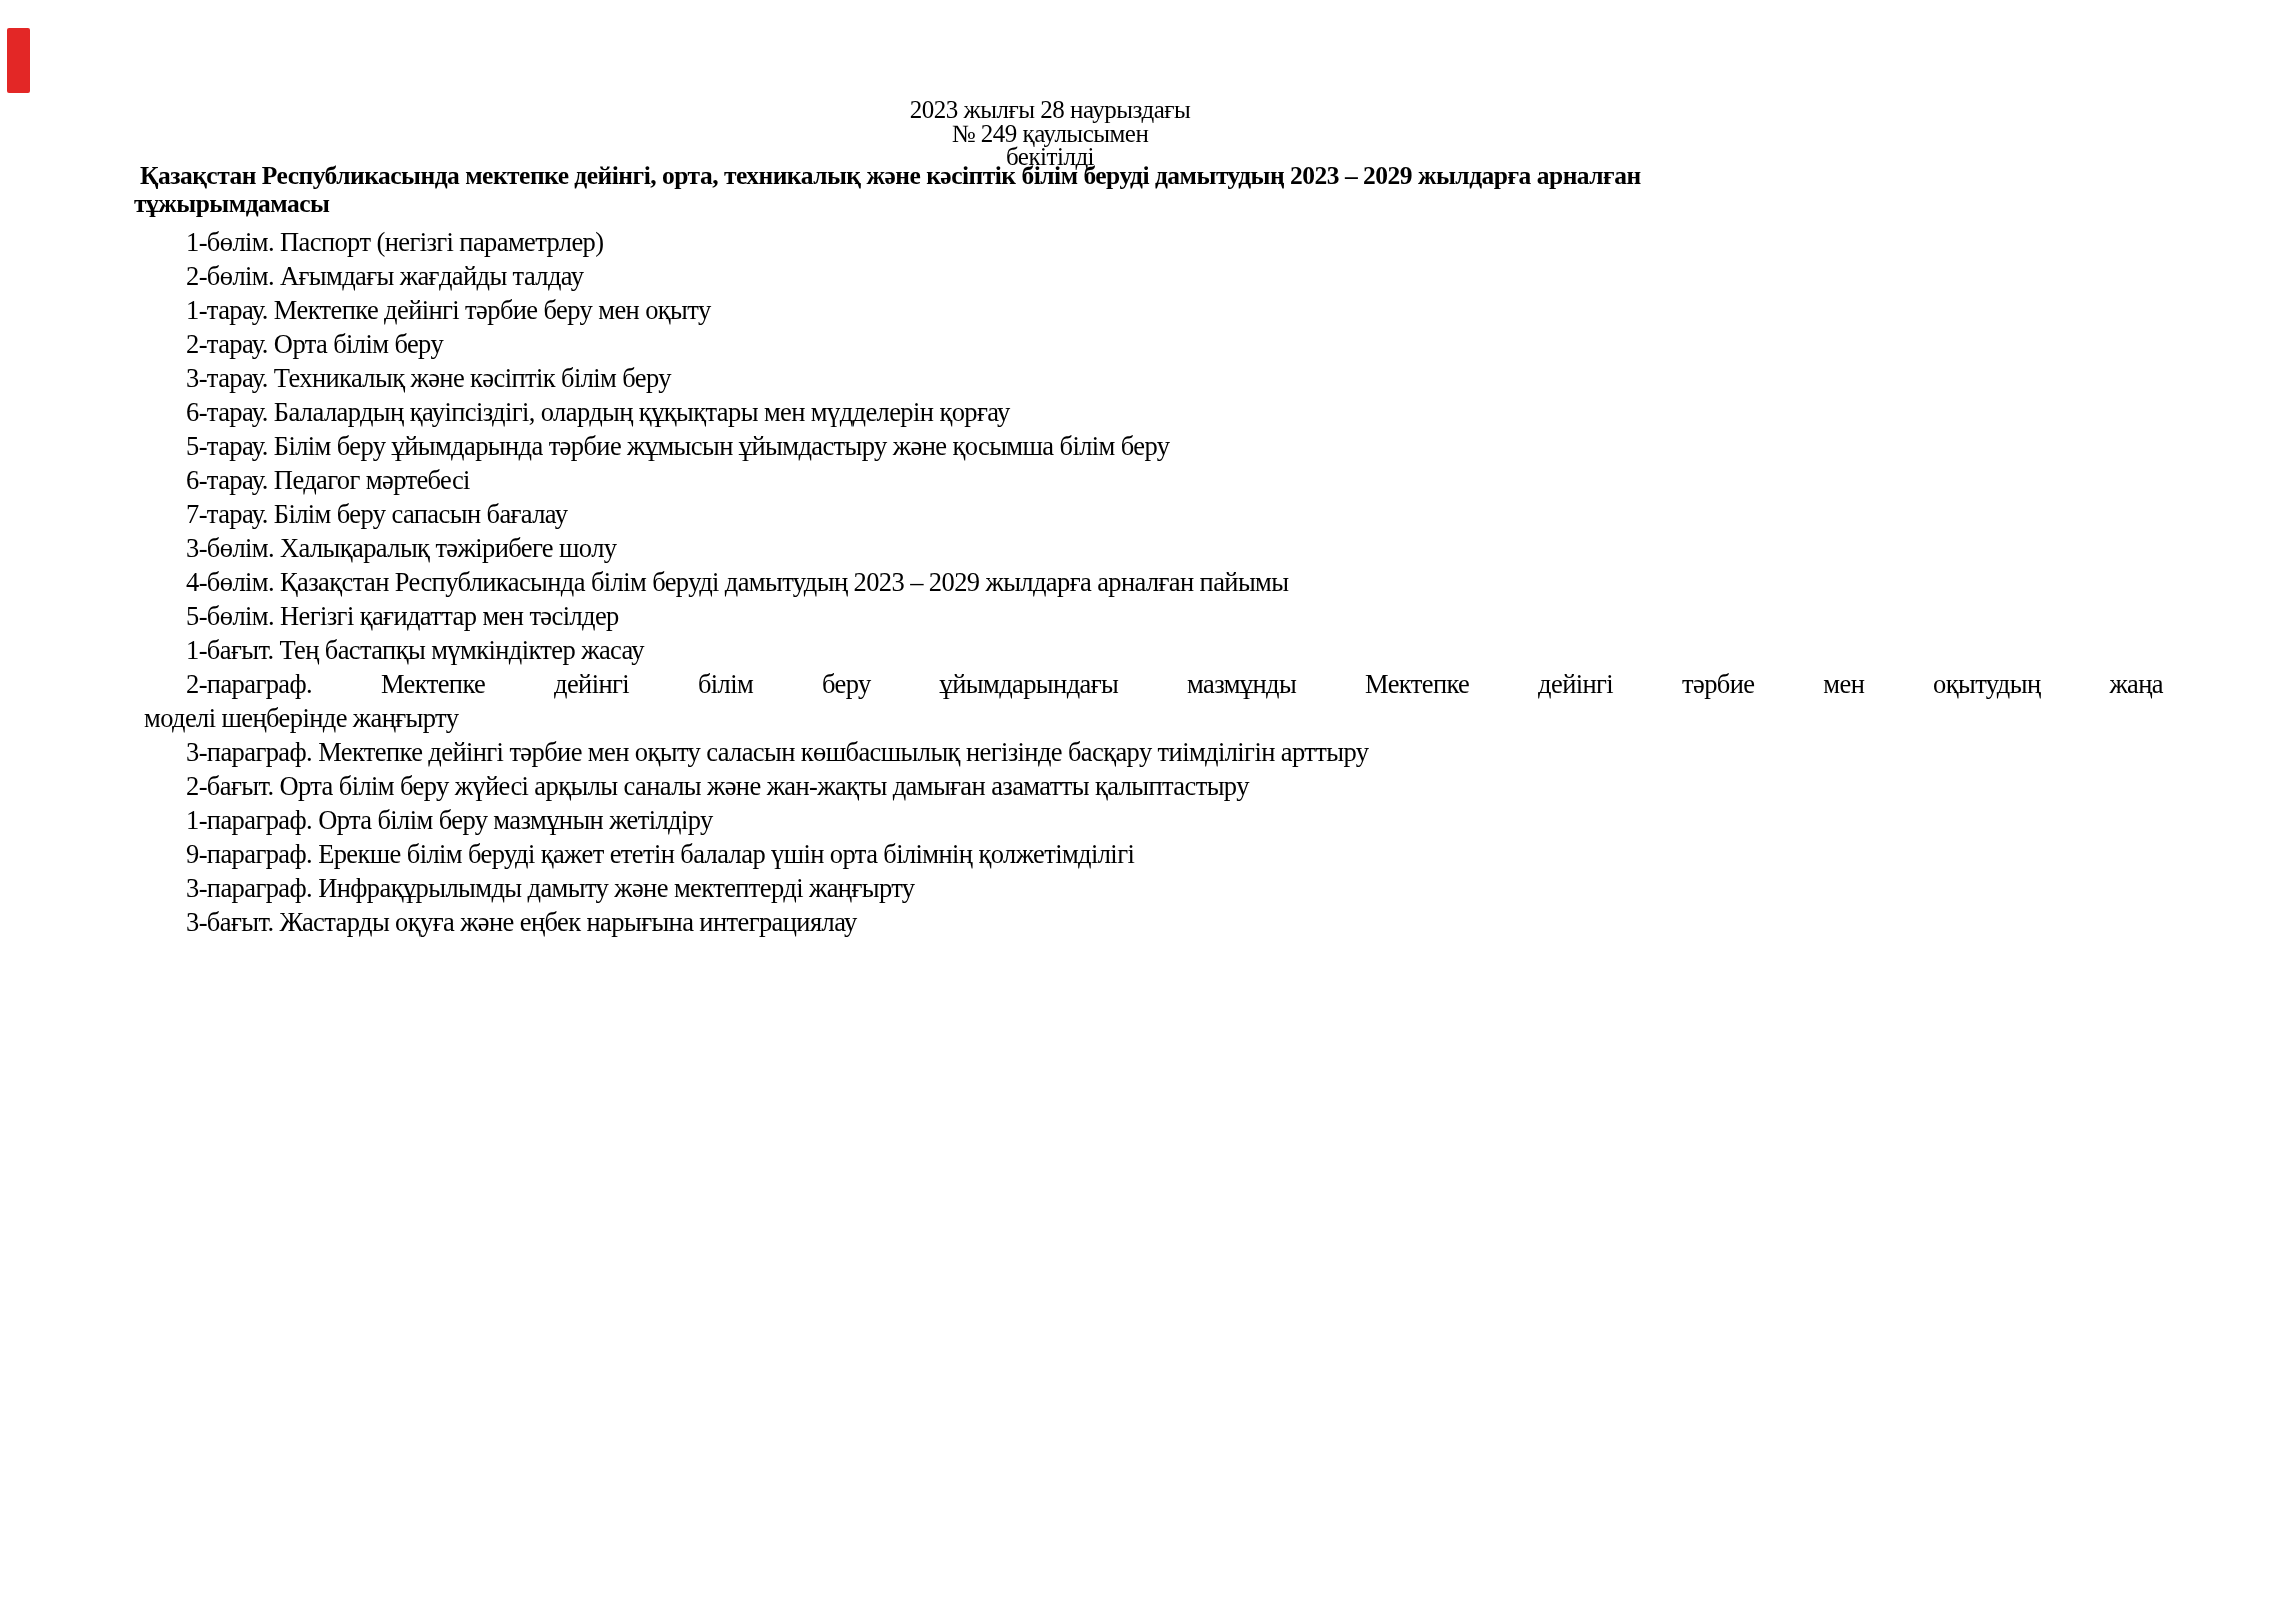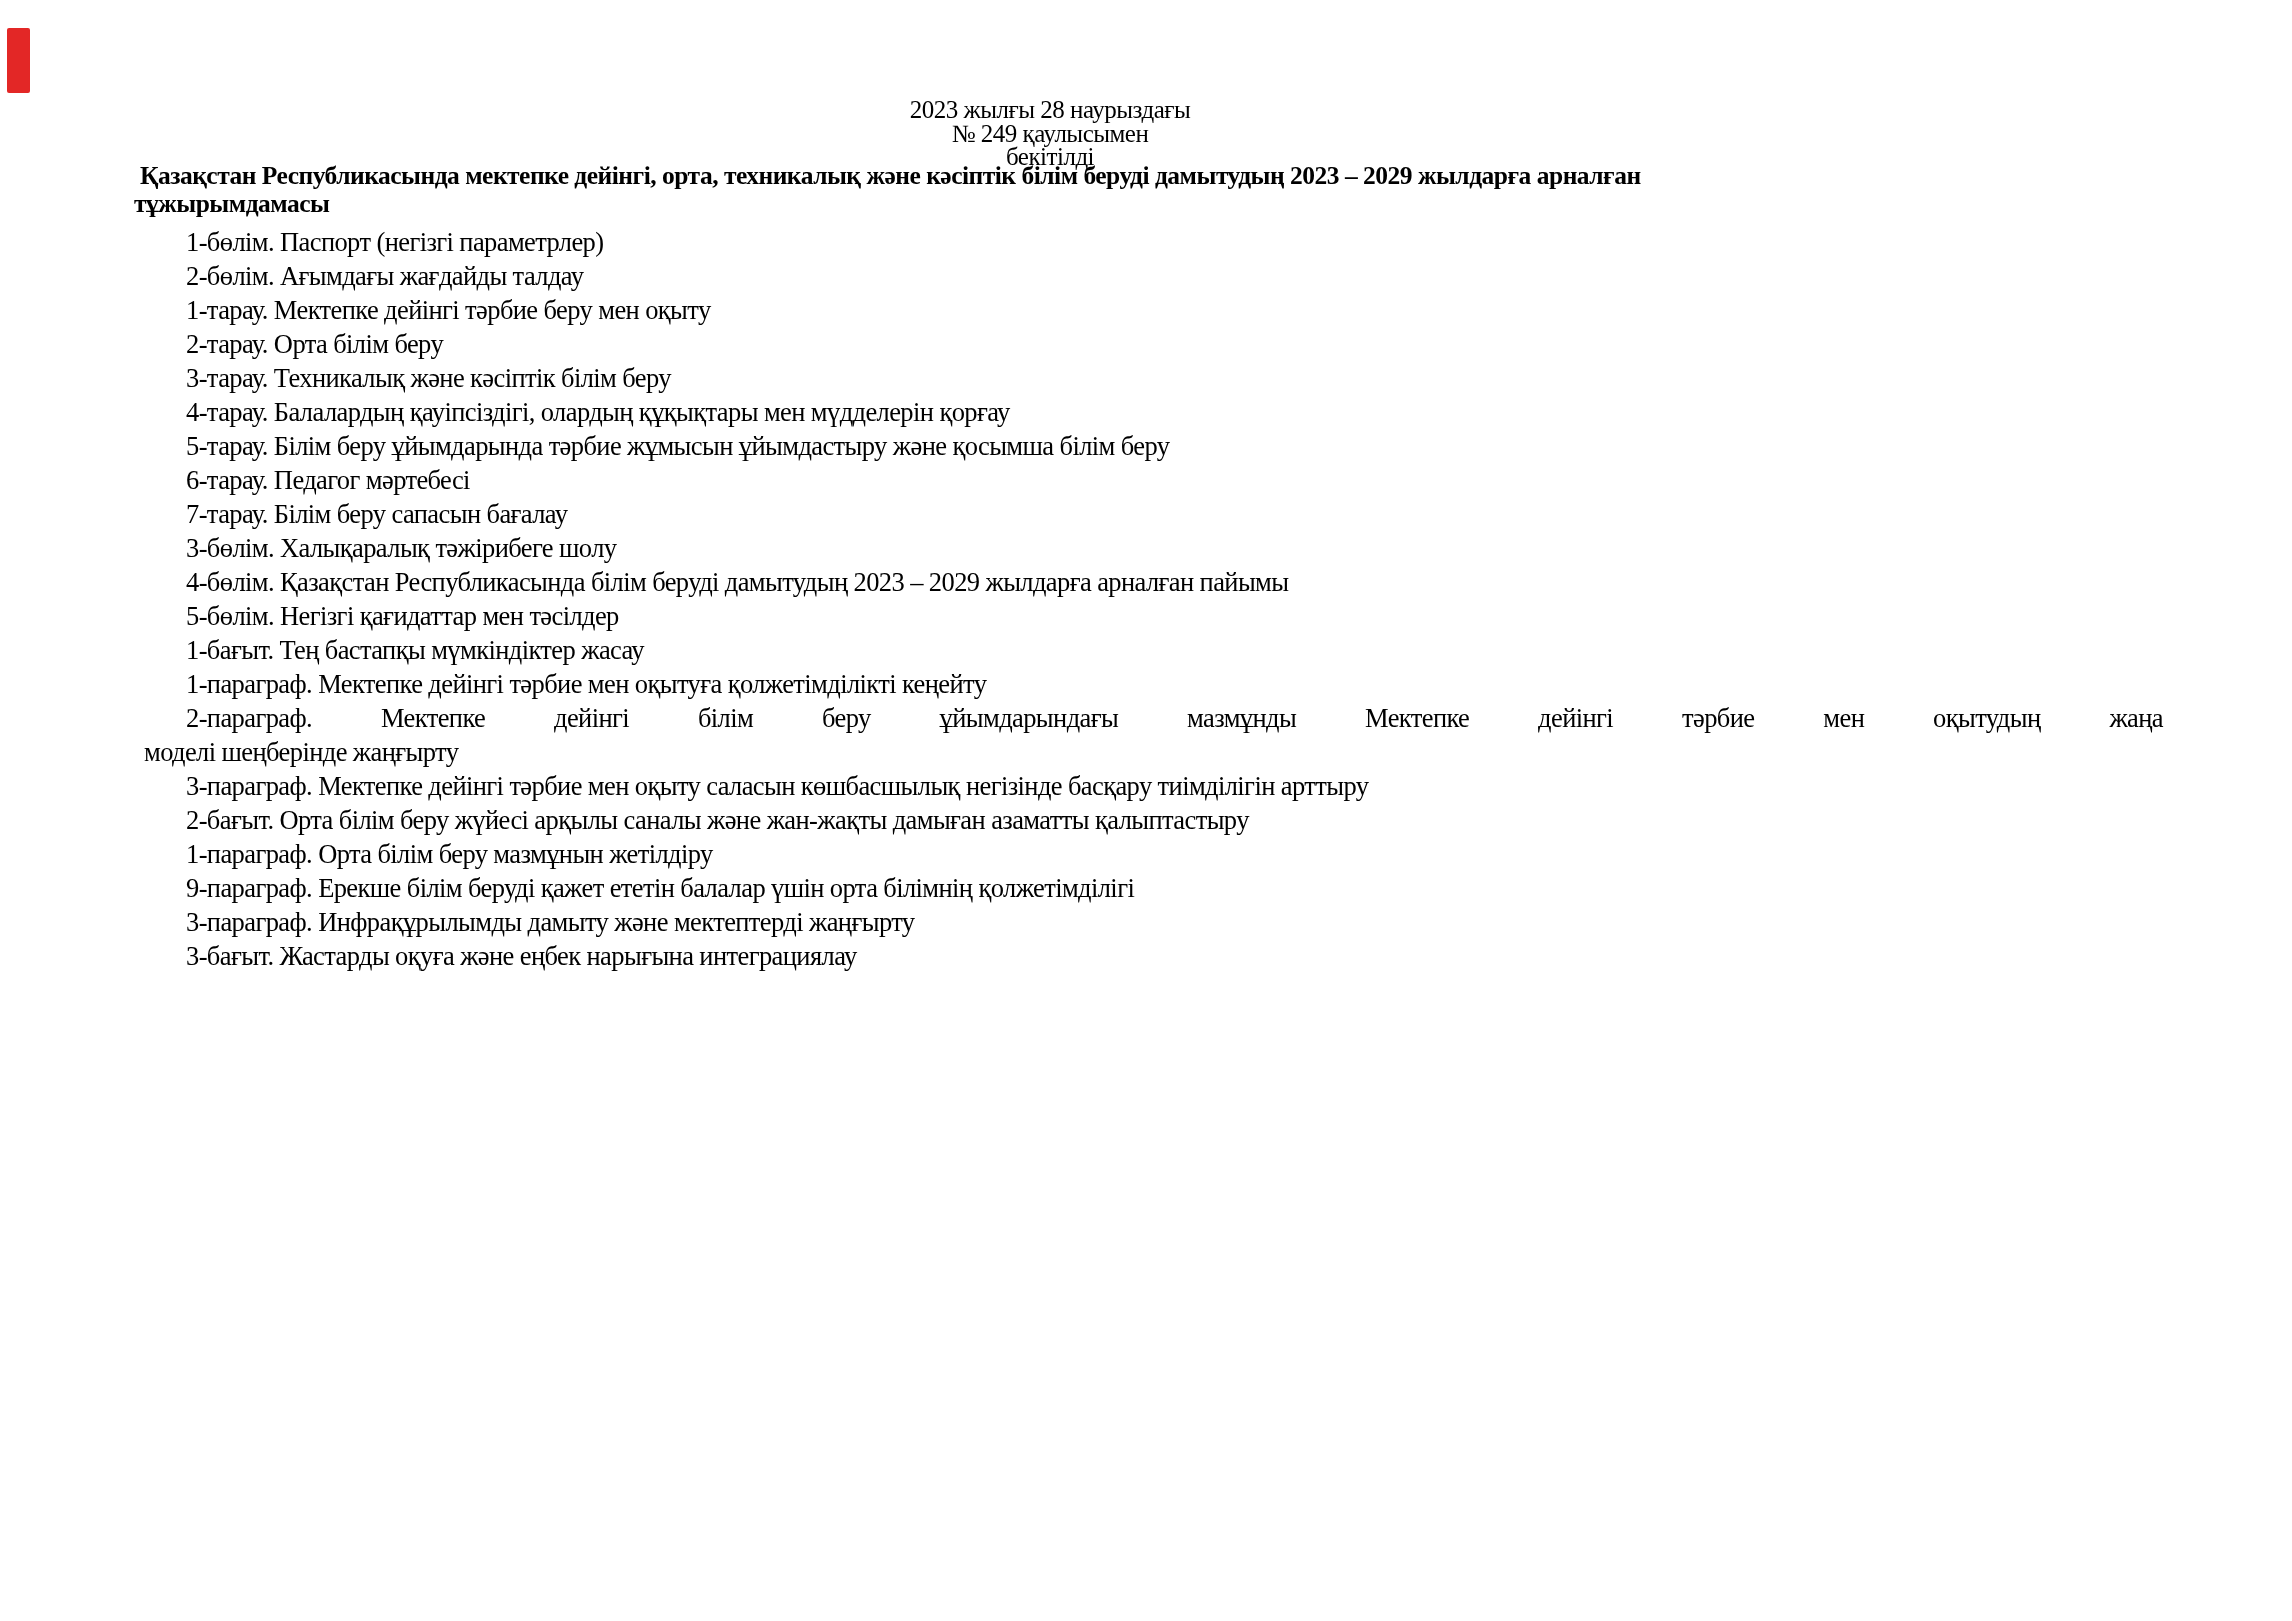--- a/index.html
+++ b/index.html
@@ -92,29 +92,28 @@
     <span>Қазақстан Республикасында мектепке дейінгі, орта, техникалық және кәсіптік білім беруді дамытудың 2023 – 2029 жылдарға арналған</span><br>
     <span>тұжырымдамасы</span>
   </div>
 
   <div class="toc">
     <div class="toc-row">1-бөлім. Паспорт (негізгі параметрлер)</div>
     <div class="toc-row">2-бөлім. Ағымдағы жағдайды талдау</div>
     <div class="toc-row">1-тарау. Мектепке дейінгі тәрбие беру мен оқыту</div>
     <div class="toc-row">2-тарау. Орта білім беру</div>
     <div class="toc-row">3-тарау. Техникалық және кәсіптік білім беру</div>
-    <div class="toc-row">4-тарау. Балалардың қауіпсіздігі, олардың құқықтары мен мүдделерін қорғау</div>
+    <div class="toc-row">6-тарау. Балалардың қауіпсіздігі, олардың құқықтары мен мүдделерін қорғау</div>
     <div class="toc-row">5-тарау. Білім беру ұйымдарында тәрбие жұмысын ұйымдастыру және қосымша білім беру</div>
     <div class="toc-row">6-тарау. Педагог мәртебесі</div>
     <div class="toc-row">7-тарау. Білім беру сапасын бағалау</div>
     <div class="toc-row">3-бөлім. Халықаралық тәжірибеге шолу</div>
     <div class="toc-row">4-бөлім. Қазақстан Республикасында білім беруді дамытудың 2023 – 2029 жылдарға арналған пайымы</div>
     <div class="toc-row">5-бөлім. Негізгі қағидаттар мен тәсілдер</div>
     <div class="toc-row">1-бағыт. Тең бастапқы мүмкіндіктер жасау</div>
-    <div class="toc-row">1-параграф. Мектепке дейінгі тәрбие мен оқытуға қолжетімділікті кеңейту</div>
     <div class="toc-row justify-full">2-параграф. Мектепке дейінгі білім беру ұйымдарындағы мазмұнды Мектепке дейінгі тәрбие мен оқытудың жаңа</div>
     <div class="toc-row continuation">моделі шеңберінде жаңғырту</div>
     <div class="toc-row">3-параграф. Мектепке дейінгі тәрбие мен оқыту саласын көшбасшылық негізінде басқару тиімділігін арттыру</div>
     <div class="toc-row">2-бағыт. Орта білім беру жүйесі арқылы саналы және жан-жақты дамыған азаматты қалыптастыру</div>
     <div class="toc-row">1-параграф. Орта білім беру мазмұнын жетілдіру</div>
     <div class="toc-row">9-параграф. Ерекше білім беруді қажет ететін балалар үшін орта білімнің қолжетімділігі</div>
     <div class="toc-row">3-параграф. Инфрақұрылымды дамыту және мектептерді жаңғырту</div>
     <div class="toc-row">3-бағыт. Жастарды оқуға және еңбек нарығына интеграциялау</div>
   </div>
 

